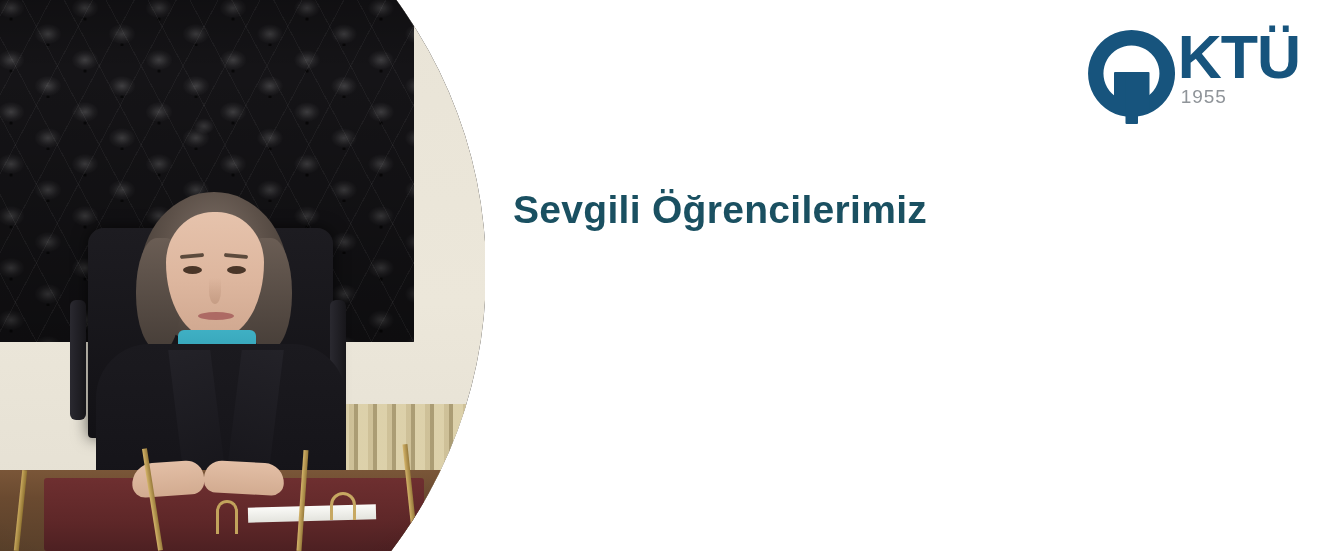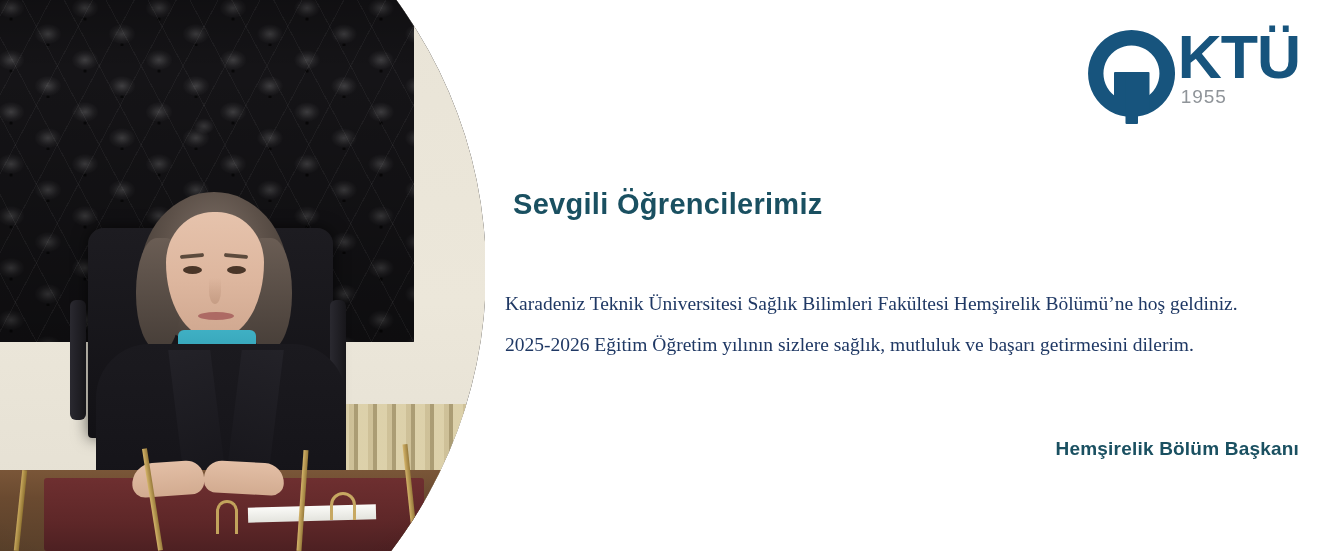--- a/index.html
+++ b/index.html
@@ -228,21 +228,21 @@
     position:absolute; left:3px; top:58px;
     font-size:19px; letter-spacing:1px; color:#8f9499;
     font-family:Liberation Sans, sans-serif;
   }
 
   
   .content { position:absolute; left:485px; top:0; width:859px; height:551px; }
 
   .heading {
     position:absolute; left:28px; top:188px;
-    font-size:29px; font-weight:bold;
+    font-size:39px; font-weight:bold;
     color:#1a5061; letter-spacing:.3px;
     font-family:"Liberation Sans", sans-serif;
     white-space:nowrap;
   }
 
   .body-text {
     position:absolute; left:20px; top:283px; width:826px;
     font-family:"Liberation Serif", serif;
     font-size:19.5px; color:#1f3864; line-height:41px;
   }
@@ -322,24 +322,19 @@
     <span class="logo-text-wrap">
       <span class="logo-word">KTÜ</span>
       <span class="logo-year">1955</span>
     </span>
   </div>
 
   <div class="content">
 
     <div class="heading">Sevgili Öğrencilerimiz</div>
 
-    <div class="body-text">
-      <div class="body-line">Karadeniz Teknik Üniversitesi Sağlık Bilimleri Fakültesi Hemşirelik Bölümü’ne hoş geldiniz.</div>
-      <div class="body-line">2025-2026 Eğitim Öğretim yılının sizlere sağlık, mutluluk ve başarı getirmesini dilerim.</div>
+
+    <div class="signature">
     </div>
 
-    <div class="signature">
-      <div>Hemşirelik Bölüm Başkanı</div>
-    </div>
-
   </div>
 
 </div>
 
 </body></html>

